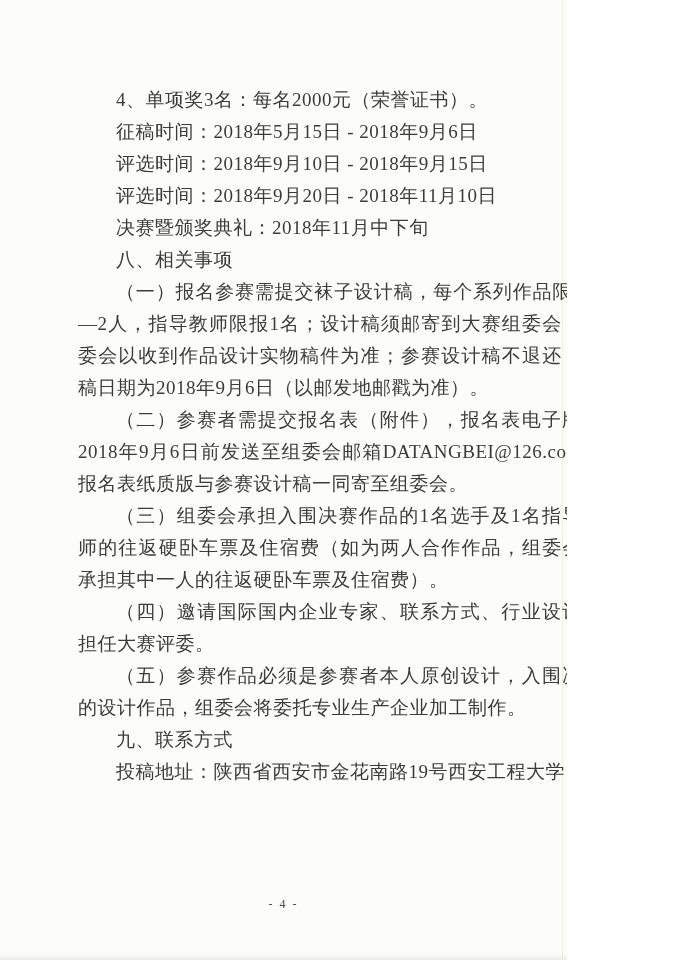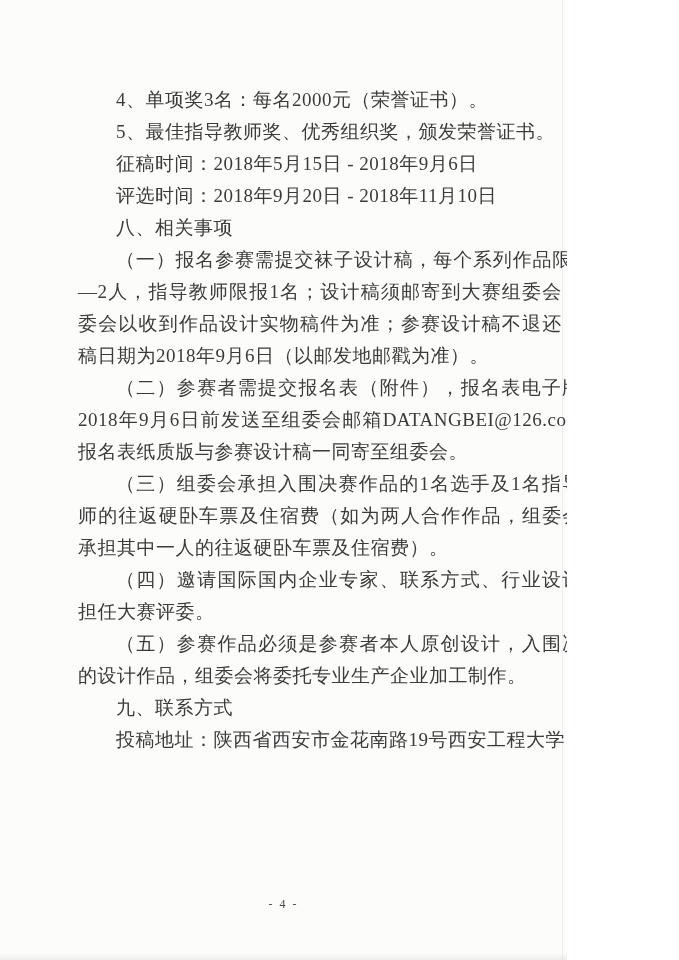--- a/index.html
+++ b/index.html
@@ -59,23 +59,24 @@
     color: #4a4a4a;
   }
 </style>
 </head>
 <body>
 
 <div class="page">
 
   <div class="content">
     <p class="block">4、单项奖3名：每名2000元（荣誉证书）。</p>
-    <p class="block">5、最佳指导教师奖、优秀组织奖，颁发荣誉证书。</p>
     <p class="block">征稿时间：2018年5月15日 - 2018年9月6日</p>
+    <p class="block">评选时间：2018年9月10日 - 2018年9月15日</p>
     <p class="block">评选时间：2018年9月20日 - 2018年11月10日</p>
+    <p class="block">决赛暨颁奖典礼：2018年11月中下旬</p>
     <p class="block">八、相关事项</p>
     <p class="block">（一）报名参赛需提交袜子设计稿，每个系列作品限报1—2人，指导教师限报1名；设计稿须邮寄到大赛组委会，组委会以收到作品设计实物稿件为准；参赛设计稿不退还，截稿日期为2018年9月6日（以邮发地邮戳为准）。</p>
     <p class="block">（二）参赛者需提交报名表（附件），报名表电子版于2018年9月6日前发送至组委会邮箱DATANGBEI@126.com，报名表纸质版与参赛设计稿一同寄至组委会。</p>
     <p class="block">（三）组委会承担入围决赛作品的1名选手及1名指导教师的往返硬卧车票及住宿费（如为两人合作作品，组委会仅承担其中一人的往返硬卧车票及住宿费）。</p>
     <p class="block">（四）邀请国际国内企业专家、联系方式、行业设计师担任大赛评委。</p>
     <p class="block">（五）参赛作品必须是参赛者本人原创设计，入围决赛的设计作品，组委会将委托专业生产企业加工制作。</p>
     <p class="block">九、联系方式</p>
     <p class="block">投稿地址：陕西省西安市金花南路19号西安工程大学</p>
   </div>
 

